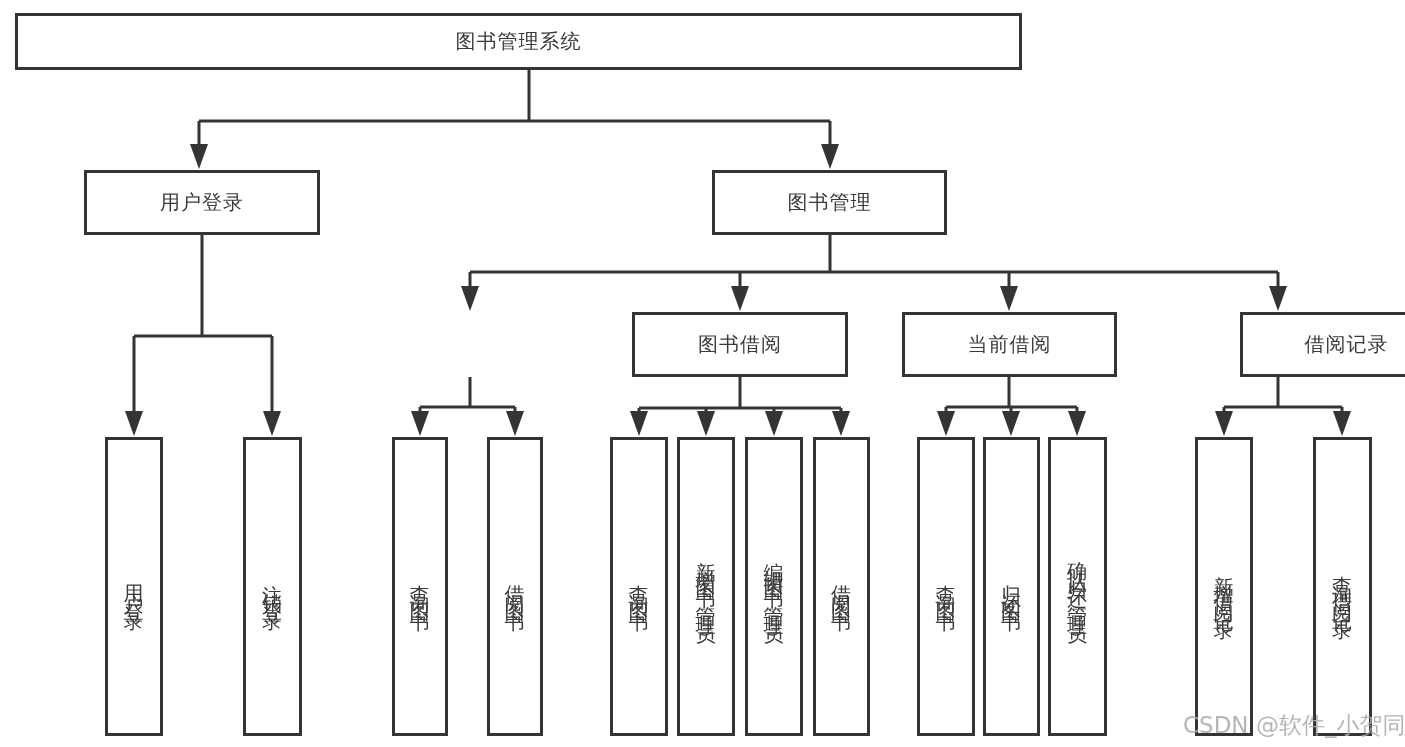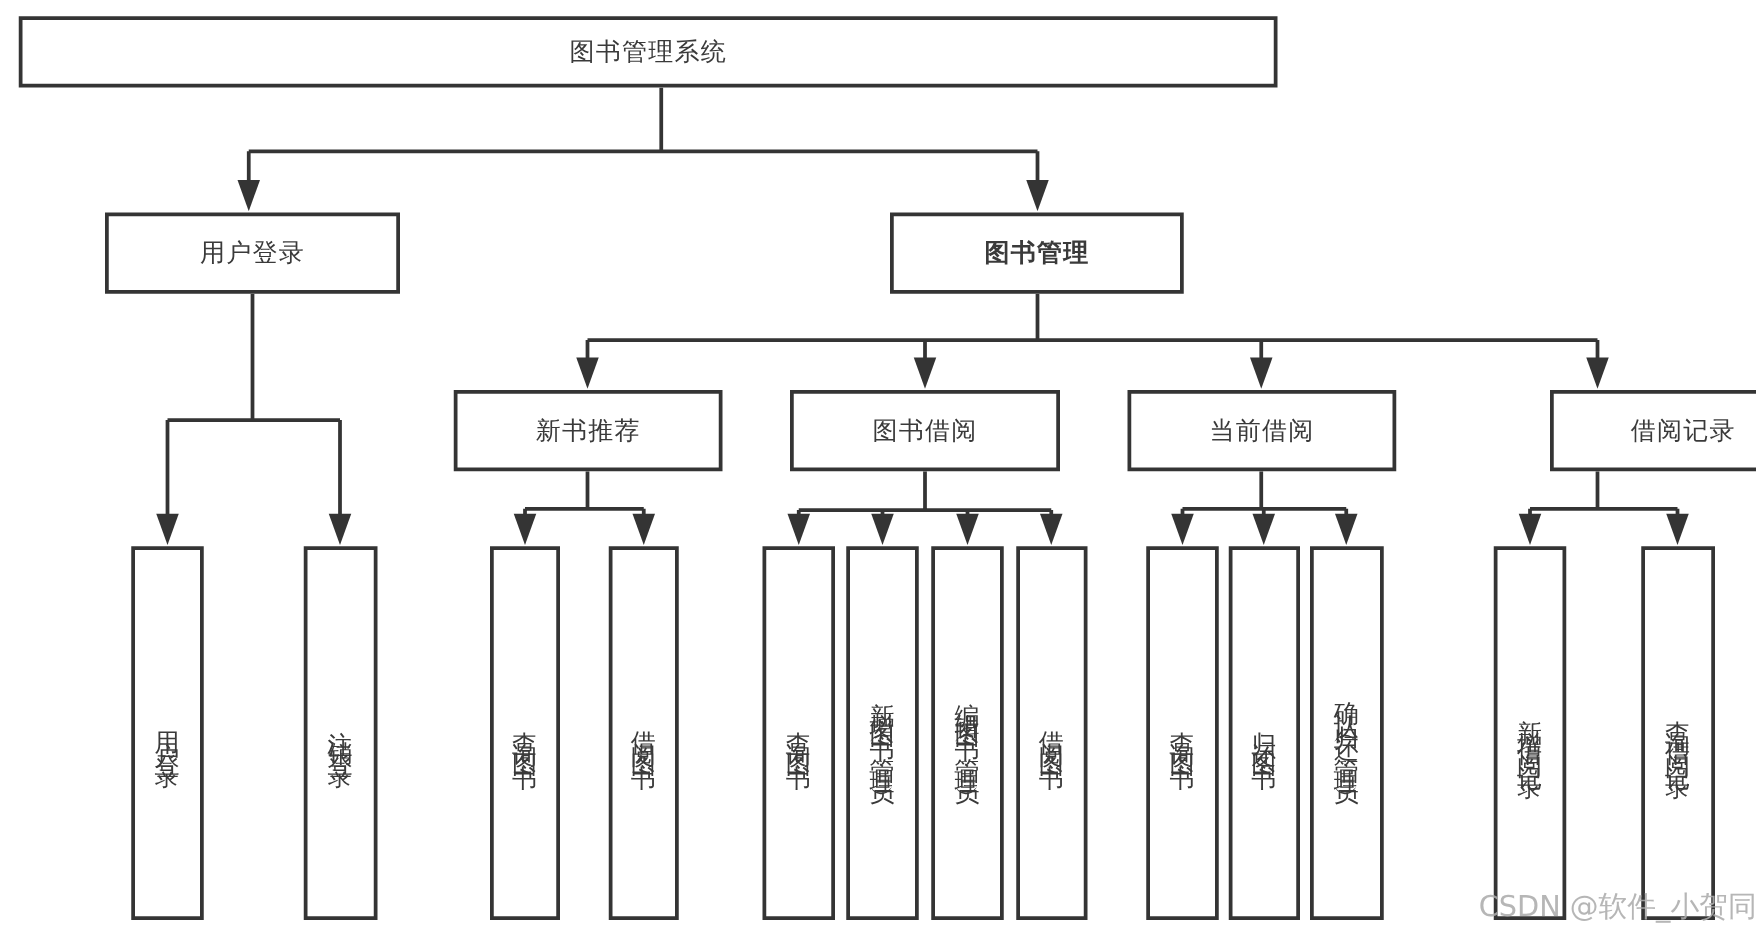--- a/index.html
+++ b/index.html
@@ -94,27 +94,24 @@
     </g>
   </svg>
 
   <div class="node" style="left:15px; top:13px; width:1007px; height:57px;">
     <span class="h-label">图书管理系统</span>
   </div>
 
   <div class="node" style="left:84px; top:170px; width:236px; height:65px;">
     <span class="h-label">用户登录</span>
   </div>
-  <div class="node" style="left:712px; top:170px; width:235px; height:65px;font-weight:bold;">
+  <div class="node" style="left:712px; top:170px; width:235px; height:65px;">
     <span class="h-label">图书管理</span>
   </div>
 
-  <div class="node" style="left:363px; top:312px; width:215px; height:65px;">
-    <span class="h-label">新书推荐</span>
-  </div>
   <div class="node" style="left:902px; top:312px; width:215px; height:65px;">
     <span class="h-label">当前借阅</span>
   </div>
   <div class="node" style="left:632px; top:312px; width:216px; height:65px;">
     <span class="h-label">图书借阅</span>
   </div>
   <div class="node" style="left:1240px; top:312px; width:213px; height:65px;">
     <span class="h-label">借阅记录</span>
   </div>
 

